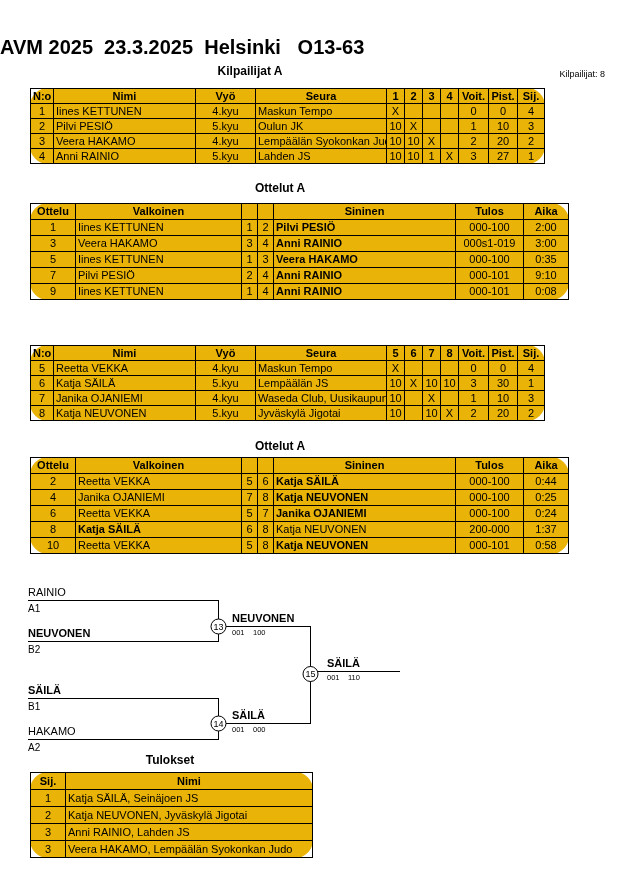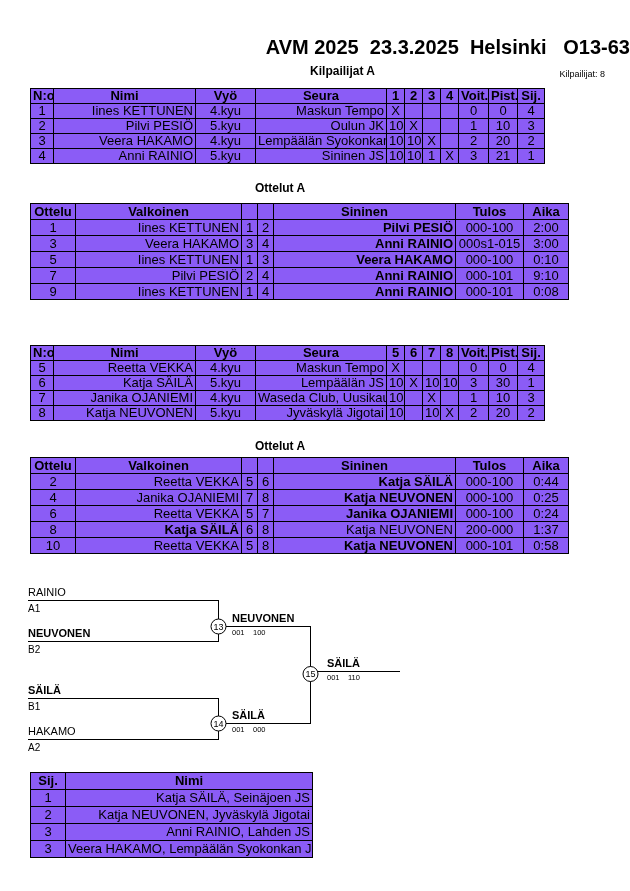--- a/index.html
+++ b/index.html
@@ -1,33 +1,33 @@
 <!DOCTYPE html>
 <html><head>
 <meta charset="utf-8">
 <style>
   html,body{margin:0;padding:0;}
   body{width:630px;height:891px;background:#fff;color:#000;font-family:"Liberation Sans",sans-serif;}
   .page{position:relative;width:630px;height:891px;background:#fff;overflow:hidden;}
-  .title{position:absolute;top:36px;left:0;width:630px;text-align:right;font-weight:bold;font-size:20px;white-space:pre;}
+  .title{position:absolute;top:36px;left:0;width:630px;text-align:left;font-weight:bold;font-size:20px;white-space:pre;}
   .h{position:absolute;font-weight:bold;font-size:12px;text-align:center;width:250px;}
-  .h-poolA{top:64px;left:125px;text-align:right;}
+  .h-poolA{top:64px;left:125px;}
   .h-matchesA{top:181px;left:155px;}
   .h-poolB{top:327px;left:125px;}
   .h-matchesB{top:439px;left:155px;}
   .h-results{top:753px;left:45px;}
   .meta{position:absolute;top:69px;left:505px;width:100px;text-align:right;font-size:9px;}
-  table{position:absolute;border-collapse:collapse;table-layout:fixed;font-size:13px;background:#8b5cf6;}
+  table{position:absolute;border-collapse:collapse;table-layout:fixed;font-size:11px;background:#eab308;border-radius:18px;}
   th,td{border:1px solid #000;padding:0 2px;overflow:hidden;white-space:nowrap;}
   th{font-weight:bold;text-align:center;}
   .pt th,.pt td{height:14px;line-height:14px;}
   .mt th,.mt td{height:15px;line-height:15px;}
   .rt th,.rt td{height:16px;line-height:16px;}
   .c{text-align:center;}
-  .l{text-align:right;}
+  .l{text-align:left;}
   .b{font-weight:bold;}
   svg{position:absolute;left:0;top:583px;}
   svg text{fill:#000;font-family:"Liberation Sans",sans-serif;}
   .bname{font-size:11px;}
   .bseed{font-size:10px;}
   .bnum{font-size:9px;text-anchor:middle;}
   .bscore{font-size:7.5px;}
 </style>
 </head>
 <body>
@@ -102,27 +102,27 @@
         <td class="c">X</td>
         <td class="c"></td>
         <td class="c">2</td>
         <td class="c">20</td>
         <td class="c">2</td>
       </tr>
       <tr>
         <td class="c">4</td>
         <td class="l">Anni RAINIO</td>
         <td class="c">5.kyu</td>
-        <td class="l">Sininen JS</td>
-        <td class="c">10</td>
-        <td class="c">10</td>
-        <td class="c">1</td>
-        <td class="c">X</td>
-        <td class="c">3</td>
-        <td class="c">21</td>
+        <td class="l">Lahden JS</td>
+        <td class="c">10</td>
+        <td class="c">10</td>
+        <td class="c">1</td>
+        <td class="c">X</td>
+        <td class="c">3</td>
+        <td class="c">27</td>
         <td class="c">1</td>
       </tr>
     </tbody>
   </table>
 
   <div class="h h-matchesA">Ottelut A</div>
 
   <table class="mt" style="left:30px;top:203px;width:539px;">
     <colgroup>
         <col style="width:45px">
@@ -151,31 +151,31 @@
         <td class="l b">Pilvi PESIÖ</td>
         <td class="c">000-100</td>
         <td class="c">2:00</td>
       </tr>
       <tr>
         <td class="c">3</td>
         <td class="l">Veera HAKAMO</td>
         <td class="c">3</td>
         <td class="c">4</td>
         <td class="l b">Anni RAINIO</td>
-        <td class="c">000s1-015</td>
+        <td class="c">000s1-019</td>
         <td class="c">3:00</td>
       </tr>
       <tr>
         <td class="c">5</td>
         <td class="l">Iines KETTUNEN</td>
         <td class="c">1</td>
         <td class="c">3</td>
         <td class="l b">Veera HAKAMO</td>
         <td class="c">000-100</td>
-        <td class="c">0:10</td>
+        <td class="c">0:35</td>
       </tr>
       <tr>
         <td class="c">7</td>
         <td class="l">Pilvi PESIÖ</td>
         <td class="c">2</td>
         <td class="c">4</td>
         <td class="l b">Anni RAINIO</td>
         <td class="c">000-101</td>
         <td class="c">9:10</td>
       </tr>
@@ -382,20 +382,21 @@
     <g>
       <circle cx="218.5" cy="140.5" r="7.5" fill="#fff" stroke="#000"></circle>
       <text class="bnum" x="218.5" y="143.5">14</text>
     </g>
     <g>
       <circle cx="310.5" cy="91" r="7.5" fill="#fff" stroke="#000"></circle>
       <text class="bnum" x="310.5" y="94">15</text>
     </g>
   </svg>
 
+  <div class="h h-results">Tulokset</div>
 
   <table class="rt" style="left:30px;top:772px;width:283px;">
     <colgroup>
         <col style="width:35px">
         <col style="width:247px">
       </colgroup>
     <tbody>
       <tr>
         <th>Sij.</th>
         <th>Nimi</th>

